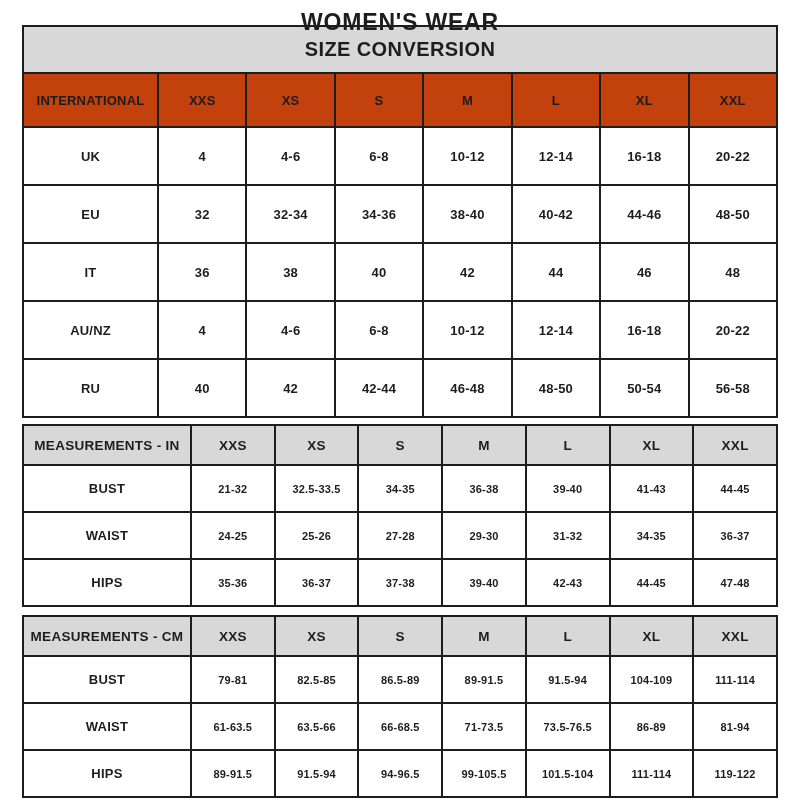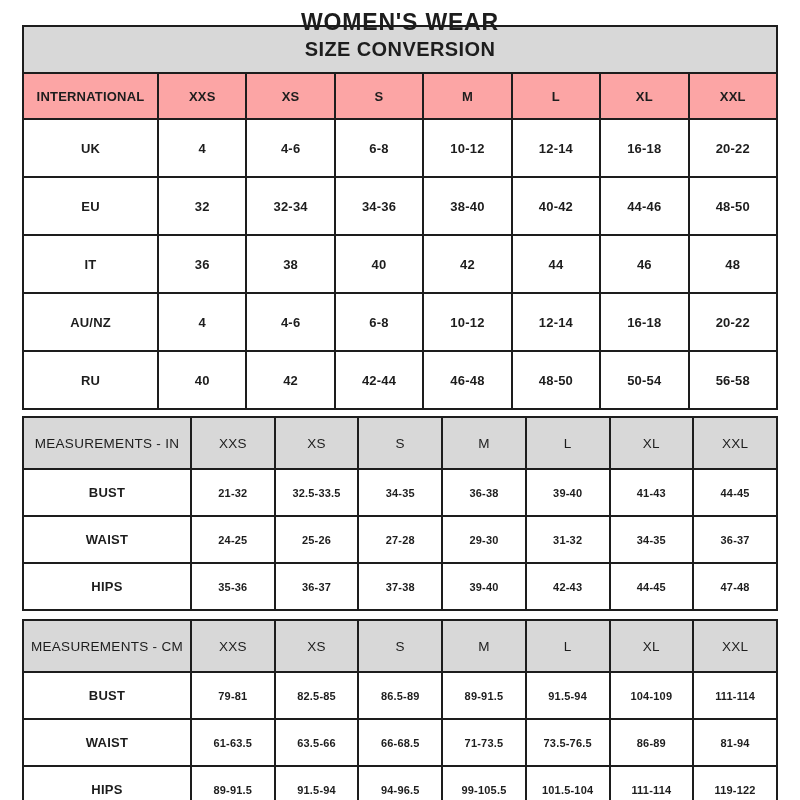--- a/index.html
+++ b/index.html
@@ -39,41 +39,41 @@
   }
   
   .conv .banner {
     height: 47px;
     background: var(--shade, #d8d8d8);
     font-size: 20px;
     font-weight: 700;
     letter-spacing: 0.4px;
   }
   .conv .head-label, .conv .col-head {
-    height: 46px;
-    background: #fca5a5;
+    height: 54px;
+    background: #c2410c;
     font-size: 13px;
     font-weight: 600;
     letter-spacing: 0.2px;
   }
   .conv .row-label, .conv td {
     height: 58px;
     font-size: 13px;
     font-weight: 600;
     letter-spacing: 0.2px;
   }
   .conv col.label-col { width: 135px; }
   
   .meas { margin-top: 6px; }
   .meas.cm { margin-top: 8px; }
   .meas .head-label, .meas .col-head {
-    height: 52px;
+    height: 40px;
     background: var(--shade, #d8d8d8);
     font-size: 13.5px;
-    font-weight: 400;
+    font-weight: 700;
     letter-spacing: 0.3px;
     margin-top: 20px;
   }
   .meas .row-label {
     height: 47px;
     font-size: 13px;
     font-weight: 700;
     letter-spacing: 0.3px;
   }
   .meas td {

